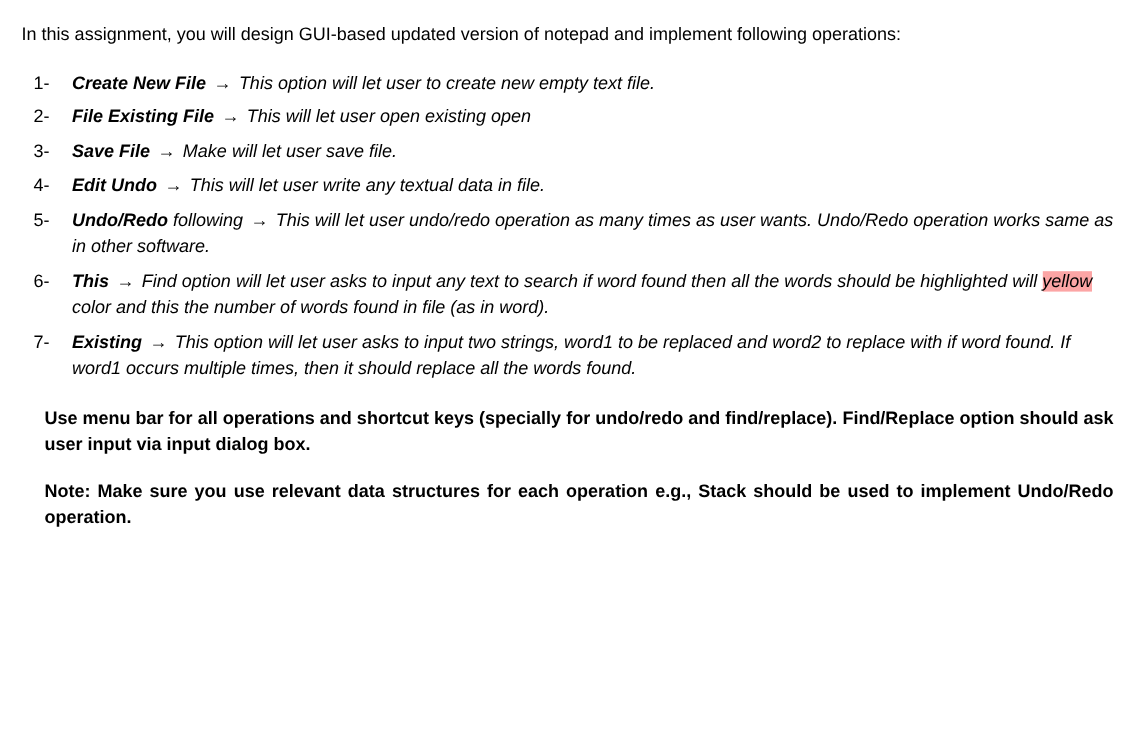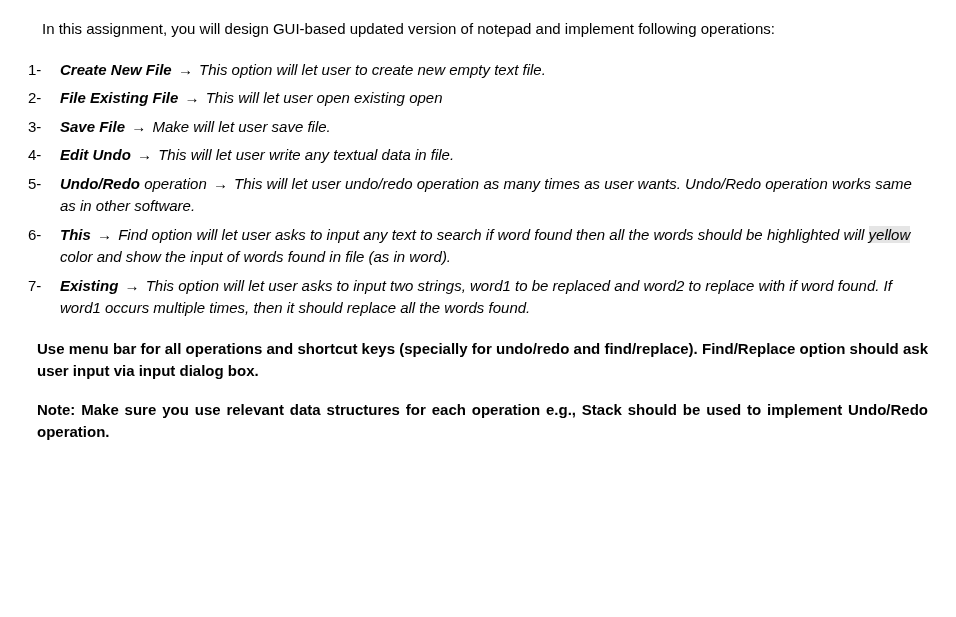--- a/index.html
+++ b/index.html
@@ -13,21 +13,20 @@
       font-size: 15px;
       color: #000000;
       width: 956px;
       min-height: 617px;
       padding: 18px 28px 18px 18px;
       line-height: 1.5;
     }
     .intro-paragraph {
       margin-bottom: 18px;
       text-align: left;
-      margin-left: 24px;
     }
     .operations-list {
       list-style: none;
       margin-bottom: 18px;
       padding-left: 10px;
     }
     .operations-list li {
       display: flex;
       align-items: flex-start;
       margin-bottom: 6px;
@@ -41,21 +40,21 @@
       font-style: italic;
     }
     .bold-term {
       font-weight: bold;
     }
     .arrow {
       font-weight: bold;
       margin: 0 2px;
     }
     .highlight-yellow {
-      background-color: #e5e5e5;
+      background-color: #fca5a5;
     }
     .bold-paragraph {
       font-weight: bold;
       text-align: justify;
       margin-bottom: 16px;
       margin-left: 19px;
     }
   </style>
 </head>
 <body>
@@ -97,32 +96,32 @@
       <span class="bold-term">Edit Undo</span>
       <span class="arrow"> →</span>
       <span> This will let user write any textual data in file.</span>
     </span>
   </li>
 
   <li>
     <span class="list-number">5-</span>
     <span class="list-content">
       <span class="bold-term">Undo/Redo</span>
-      <span> operation</span>
+      <span> following</span>
       <span class="arrow"> →</span>
       <span> This will let user undo/redo operation as many times as user wants. Undo/Redo operation works same as in other software.</span>
     </span>
   </li>
 
   <li>
     <span class="list-number">6-</span>
     <span class="list-content">
       <span class="bold-term">This</span>
       <span class="arrow"> →</span>
-      <span> Find option will let user asks to input any text to search if word found then all the words should be highlighted will </span><span class="highlight-yellow">yellow</span><span> color and show the input of words found in file (as in word).</span>
+      <span> Find option will let user asks to input any text to search if word found then all the words should be highlighted will </span><span class="highlight-yellow">yellow</span><span> color and this the number of words found in file (as in word).</span>
     </span>
   </li>
 
   <li>
     <span class="list-number">7-</span>
     <span class="list-content">
       <span class="bold-term">Existing</span>
       <span class="arrow"> →</span>
       <span> This option will let user asks to input two strings, word1 to be replaced and word2 to replace with if word found. If word1 occurs multiple times, then it should replace all the words found.</span>
     </span>

